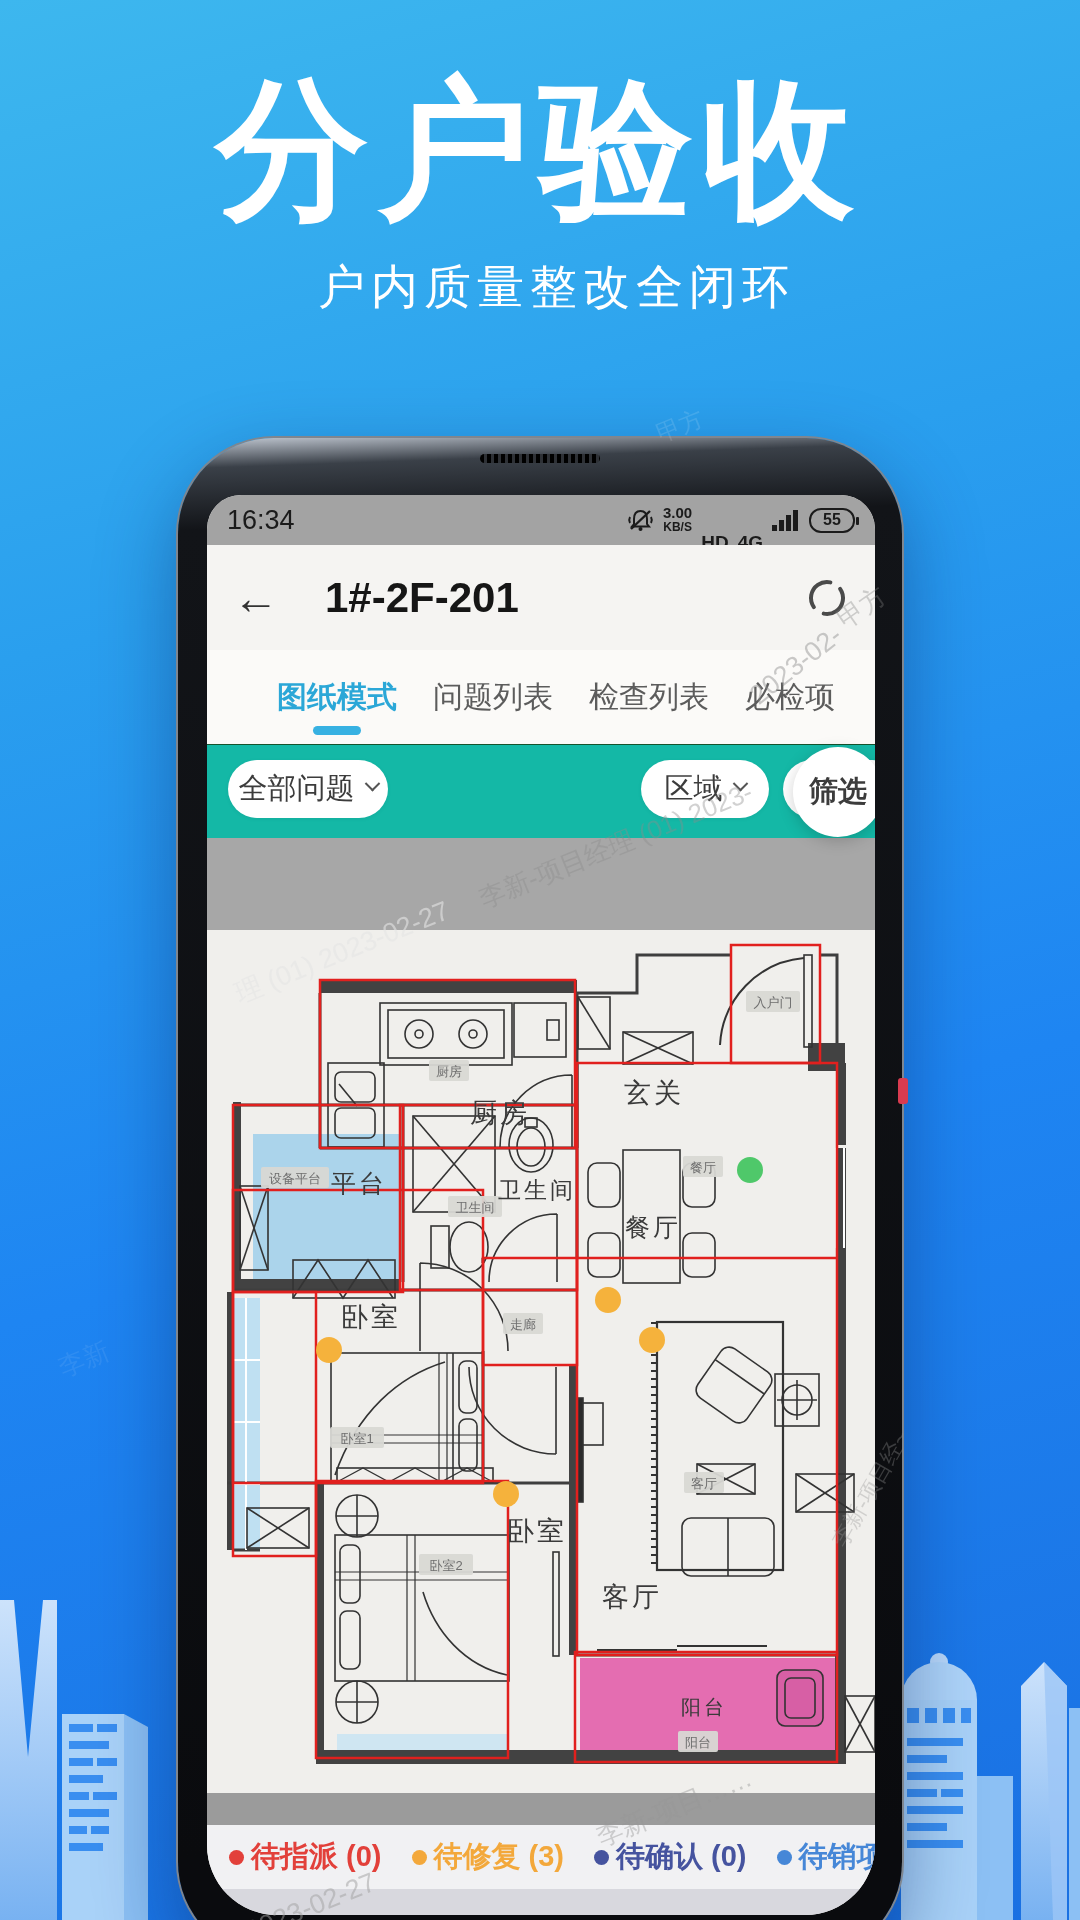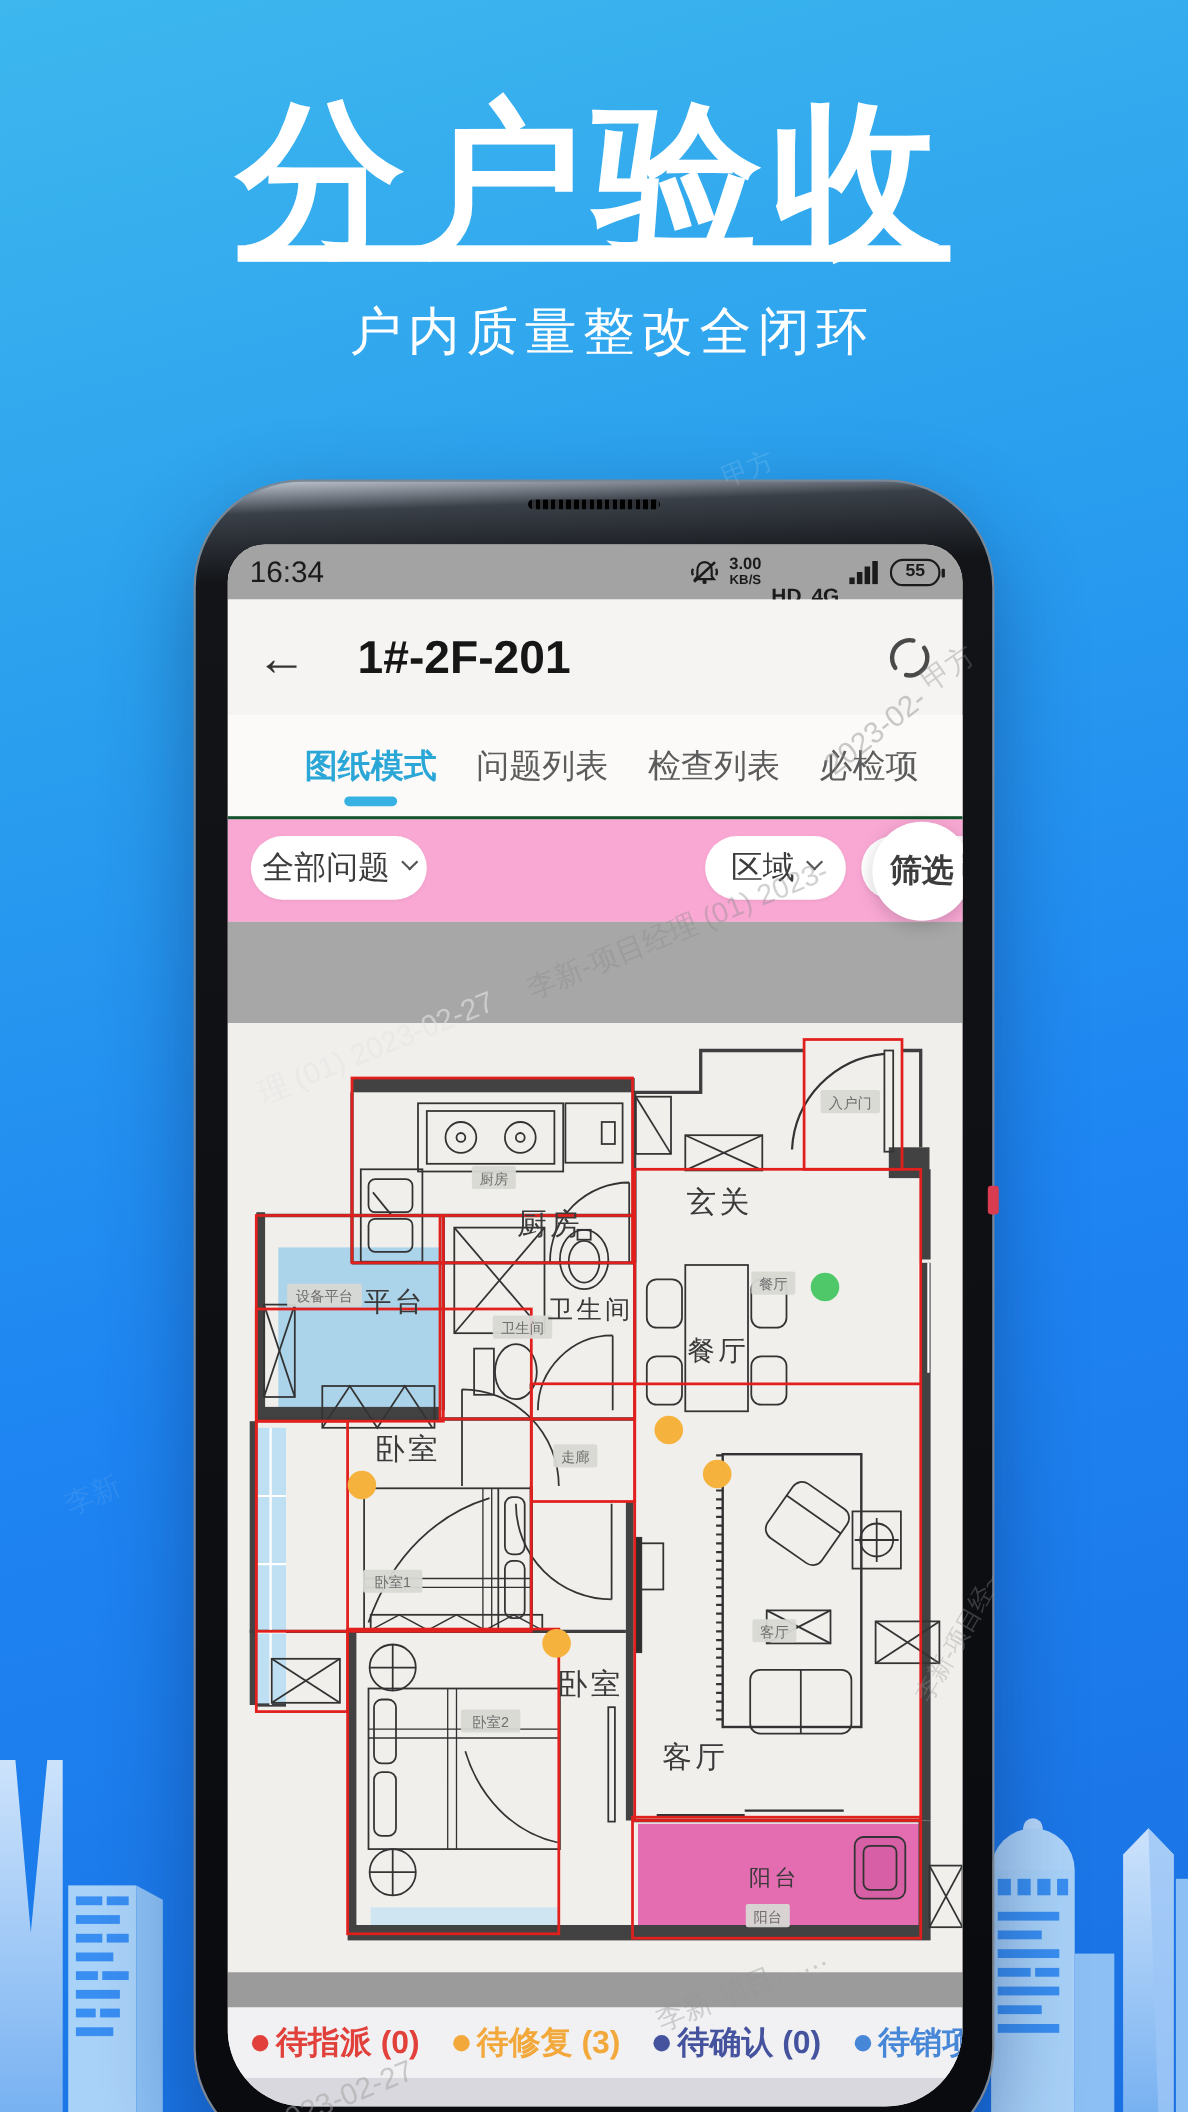--- a/index.html
+++ b/index.html
@@ -2,21 +2,21 @@
 <html><head>
 <meta charset="utf-8">
 <style>
   html,body{margin:0;padding:0;background:#222;}
   *{box-sizing:border-box;}
   .page{position:relative;width:1080px;height:1920px;overflow:hidden;
     background:linear-gradient(165deg,#3db7ee 0%,#2a9fee 30%,#1e85f2 60%,#1a70e2 100%);
     font-family:"Liberation Sans",sans-serif;}
   
   .hero{position:absolute;top:70px;left:0;width:100%;text-align:center;color:#fff;z-index:2;}
-  .hero h1{margin:14px;font-size:152px;font-weight:900;letter-spacing:10px;line-height:1.05;text-decoration:underline;}
+  .hero h1{margin:0;font-size:152px;font-weight:900;letter-spacing:10px;line-height:1.05;}
   .hero .sub{margin-top:26px;font-size:47px;font-weight:500;letter-spacing:6px;margin-left:33px;}
   
   .sky{position:absolute;z-index:5;}
   
   .phone{position:absolute;left:178px;top:438px;width:724px;height:1520px;border-radius:96px;z-index:10;
     background:linear-gradient(178deg,#c3cad4 0%,#3a4048 2%,#121418 6%,#0a0b0e 92%);
     box-shadow:0 0 0 2px #7f868f,0 30px 80px rgba(8,40,100,.45);}
   .speaker{position:absolute;left:302px;top:16px;width:120px;height:9px;border-radius:5px;
     background:repeating-linear-gradient(90deg,#000 0 4px,#2e3136 4px 7px);}
   .power-btn{position:absolute;right:-6px;top:640px;width:10px;height:26px;border-radius:3px;background:#d93b50;}
@@ -33,26 +33,26 @@
   .battery{width:46px;height:25px;border:2.5px solid #1b1b1b;border-radius:12px;font-size:16px;font-weight:700;
     display:flex;align-items:center;justify-content:center;position:relative;}
   .battery:after{content:"";position:absolute;right:-6px;top:7px;width:3px;height:8px;background:#1b1b1b;border-radius:1px;}
   
   .nav{position:absolute;left:0;top:50px;width:668px;height:105px;background:#f5f4f2;
     display:flex;align-items:center;padding:0 26px;}
   .back{font-size:46px;color:#333;line-height:1;margin-right:46px;}
   .nav-title{font-size:42px;font-weight:700;color:#161616;flex:1;}
   
   .tabbar{position:absolute;left:0;top:155px;width:732px;height:95px;background:#fbfaf8;
-    display:flex;align-items:center;gap:36px;padding:0 0 0 70px;border-bottom:3px solid #14532d;}
+    display:flex;align-items:center;gap:36px;padding:0 0 0 70px;border-bottom:1px solid #14532d;}
   .tab{position:relative;font-size:30px;color:#5c5c5c;height:100%;display:flex;align-items:center;}
   .tab.active{color:#2ba7d7;font-weight:700;}
   .tab .tab-underline{position:absolute;left:50%;transform:translateX(-50%);bottom:9px;width:48px;height:9px;border-radius:5px;background:#37b1e2;}
   
-  .filters{position:absolute;left:0;top:250px;width:748px;height:93px;background:#f9a8d4;}
+  .filters{position:absolute;left:0;top:250px;width:748px;height:93px;background:#14b8a6;}
   .chip{position:absolute;top:15px;height:58px;border-radius:29px;background:#fff;
     display:flex;align-items:center;justify-content:center;font-size:29px;color:#3c3c3c;
     box-shadow:0 1px 4px rgba(0,0,0,.06);white-space:nowrap;}
   .chev{width:11px;height:11px;border-right:2.5px solid #555;border-bottom:2.5px solid #555;
     transform:rotate(45deg) translate(-2px,-2px);margin-left:12px;margin-top:-6px;}
   .chip.circle{top:2px;width:90px;height:90px;border-radius:45px;z-index:3;
     box-shadow:0 4px 16px rgba(0,0,0,.18);font-weight:bold;}
   
   .gray-canvas{position:absolute;left:0;top:343px;width:668px;height:92px;background:#a7a7a7;}
   .plan-wrap{position:absolute;left:0;top:435px;width:668px;height:863px;background:#f0efec;}

